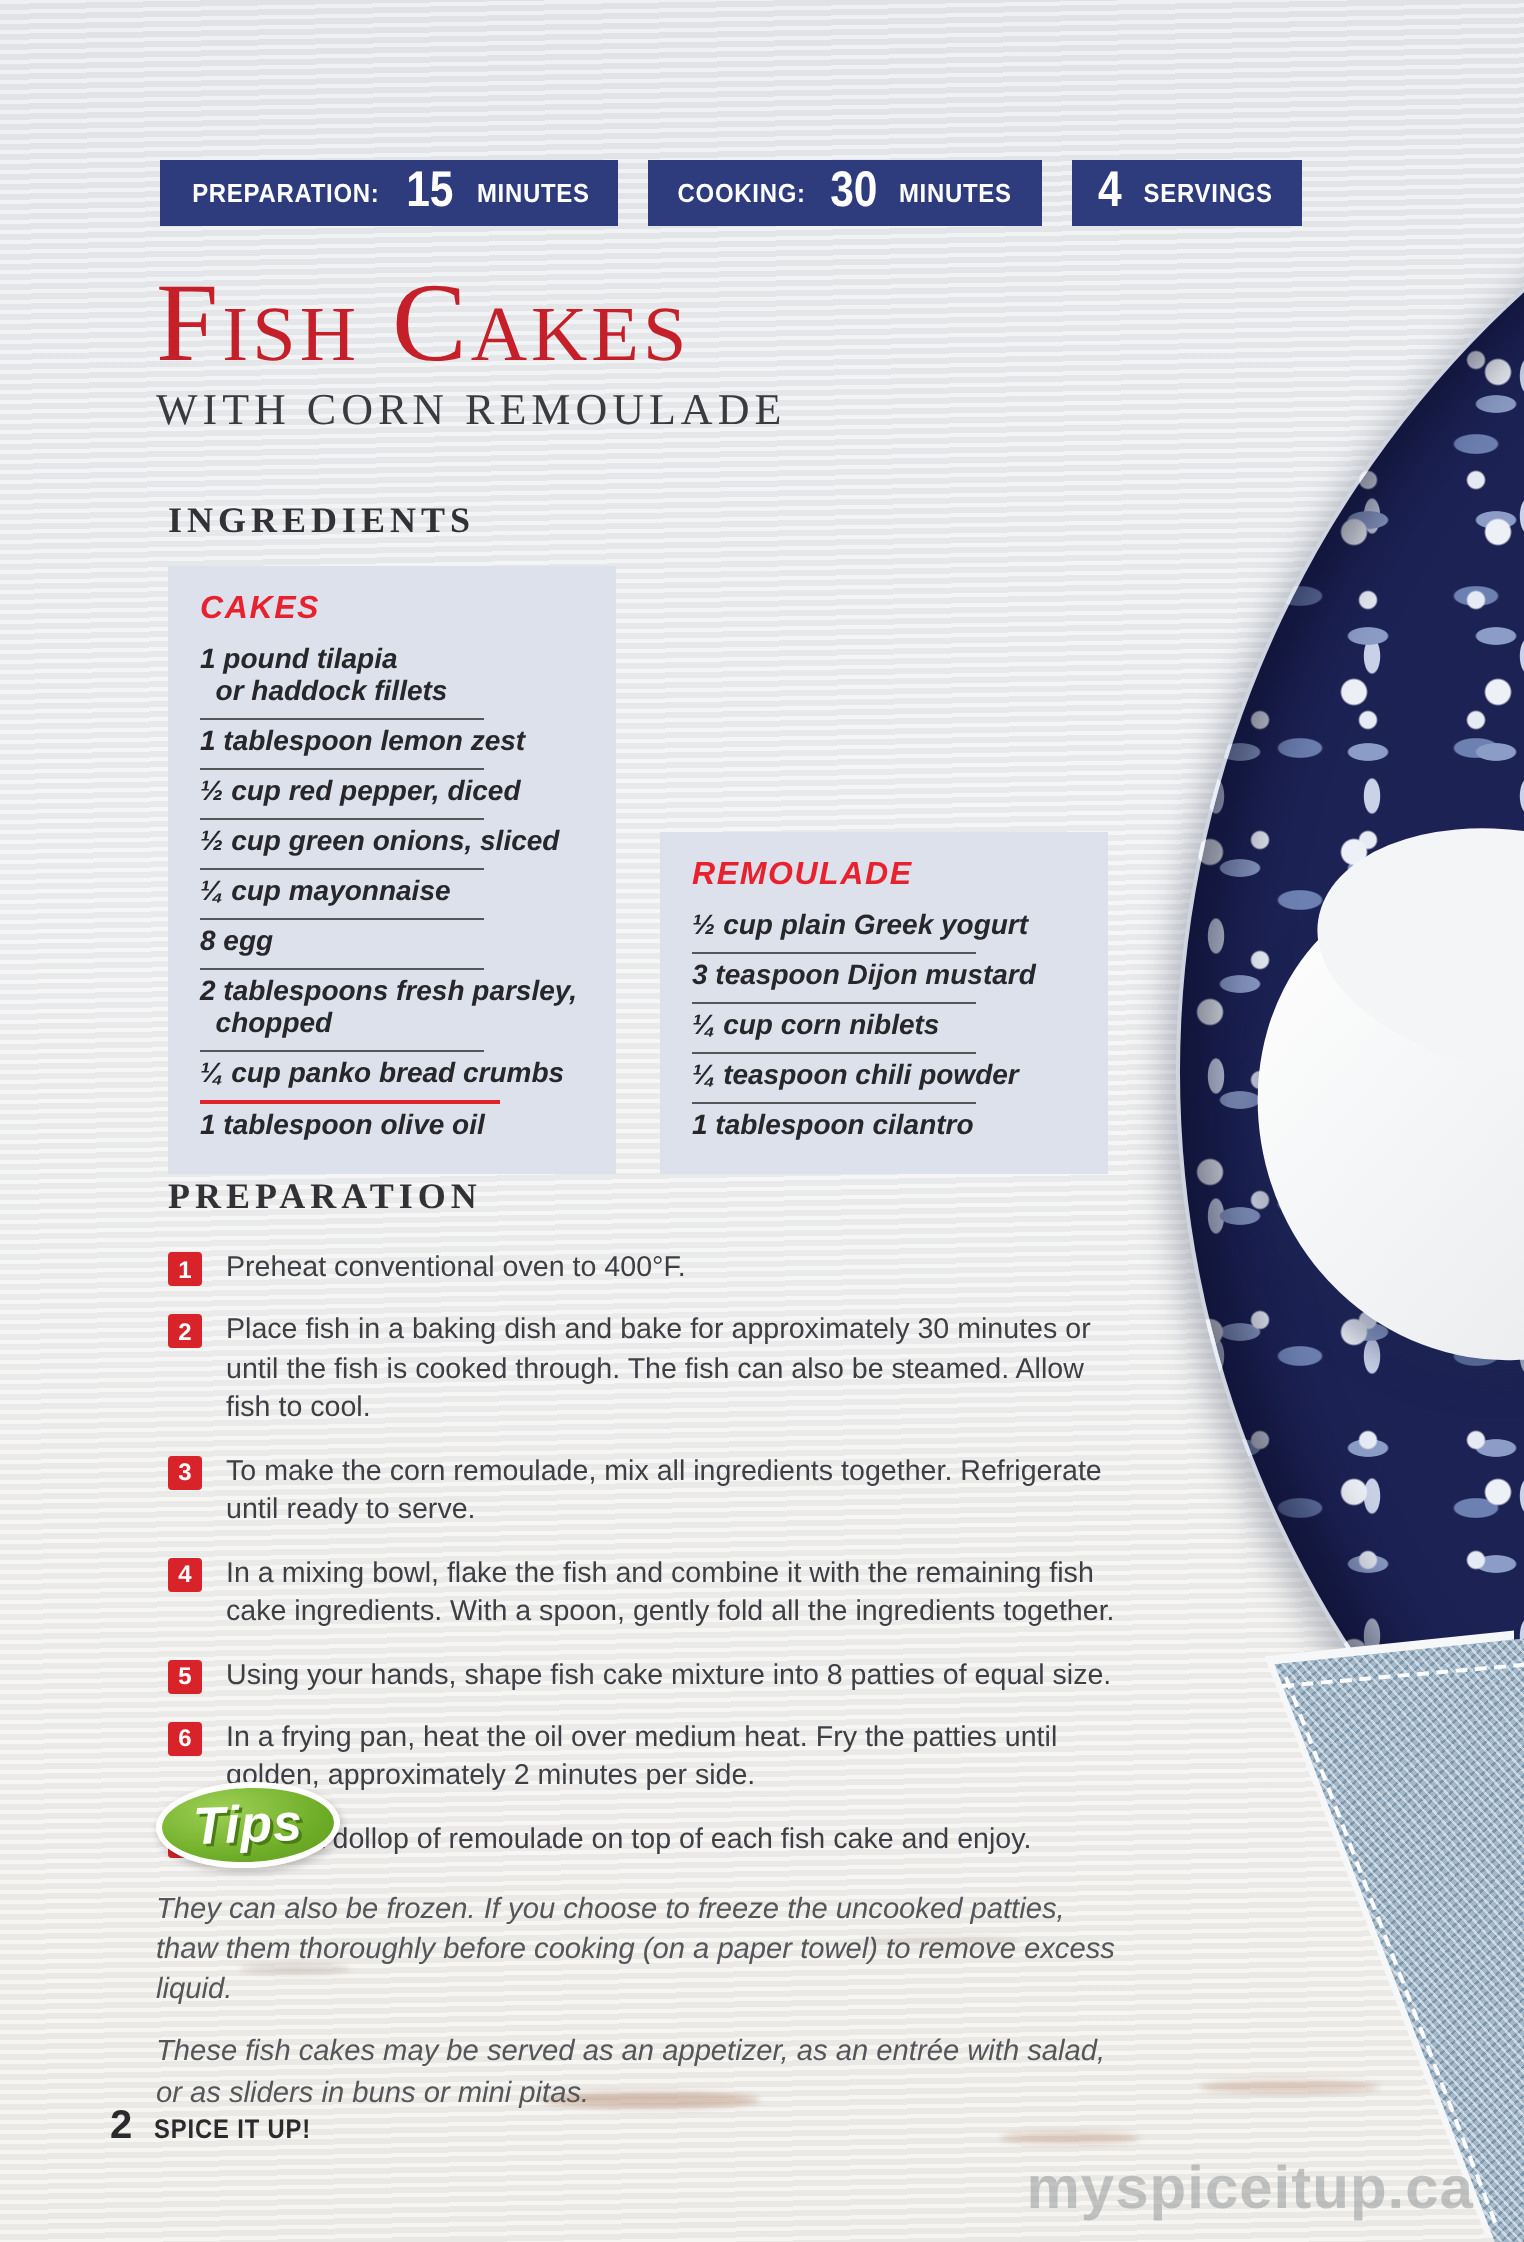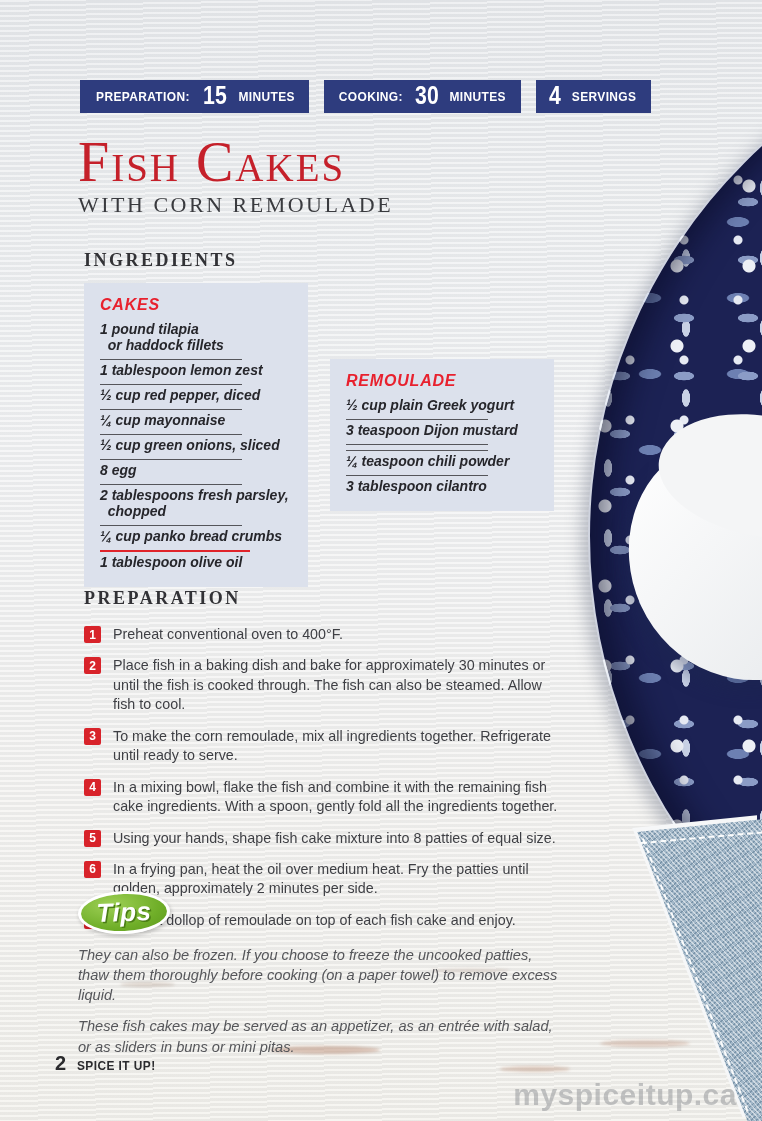--- a/index.html
+++ b/index.html
@@ -75,21 +75,21 @@
     color:#c5202a; letter-spacing:2px; }
   .recipe-subtitle { font-family:"Liberation Serif","DejaVu Serif",serif; font-weight:normal;
     font-size:22px; line-height:1.1; color:#3a3b3f; letter-spacing:2.5px; margin-top:3px; }
 
   
   .sec-h { font-family:"Liberation Serif","DejaVu Serif",serif; font-size:18px; font-weight:bold;
     color:#323236; letter-spacing:2.5px; }
 
   
   .ingredients { position:absolute; left:84px; top:250px; }
-  .ing-boxes { display:flex; gap:22px; align-items:center; margin-top:12px; }
+  .ing-boxes { display:flex; gap:22px; align-items:flex-end; margin-top:12px; }
   .ing-box { width:224px; background:#dce1ec; padding:13px 16px 16px; }
   .ing-title { color:#e8212e; font-style:italic; font-weight:bold; font-size:16px;
     letter-spacing:.8px; margin-bottom:5px; }
   .ing-text { font-style:italic; font-weight:bold; font-size:14px; line-height:1.14;
     color:#26262b; white-space:pre-line; padding-top:3px; }
   .ing-sep { height:1px; background:#55555a; width:74%; margin-top:5px; }
   .ing-sep.red { height:2.5px; background:#e0232a; width:78%; }
 
   
   .preparation { position:absolute; left:84px; top:588px; width:478px; }
@@ -178,25 +178,25 @@
   </div>
             <div class="ing-item">
     <div class="ing-text">1 tablespoon lemon zest</div>
     <div class="ing-sep dark"></div>
   </div>
             <div class="ing-item">
     <div class="ing-text">½ cup red pepper, diced</div>
     <div class="ing-sep dark"></div>
   </div>
             <div class="ing-item">
+    <div class="ing-text">½ cup green onions, sliced</div>
+    <div class="ing-sep dark"></div>
+  </div>
+            <div class="ing-item">
     <div class="ing-text">¼ cup mayonnaise</div>
-    <div class="ing-sep dark"></div>
-  </div>
-            <div class="ing-item">
-    <div class="ing-text">½ cup green onions, sliced</div>
     <div class="ing-sep dark"></div>
   </div>
             <div class="ing-item">
     <div class="ing-text">8 egg</div>
     <div class="ing-sep dark"></div>
   </div>
             <div class="ing-item">
     <div class="ing-text">2 tablespoons fresh parsley,
 &nbsp;&nbsp;chopped</div>
     <div class="ing-sep dark"></div>
@@ -216,28 +216,29 @@
     <div class="ing-items">
             <div class="ing-item">
     <div class="ing-text">½ cup plain Greek yogurt</div>
     <div class="ing-sep dark"></div>
   </div>
             <div class="ing-item">
     <div class="ing-text">3 teaspoon Dijon mustard</div>
     <div class="ing-sep dark"></div>
   </div>
             <div class="ing-item">
+    <div class="ing-text">¼ cup corn niblets</div>
     <div class="ing-sep dark"></div>
   </div>
             <div class="ing-item">
     <div class="ing-text">¼ teaspoon chili powder</div>
     <div class="ing-sep dark"></div>
   </div>
             <div class="ing-item">
-    <div class="ing-text">3 tablespoon cilantro</div>
+    <div class="ing-text">1 tablespoon cilantro</div>
 
   </div>
           </div>
   </div>
       </div>
   </section>
 
   <section class="preparation">
     <h3 class="sec-h">PREPARATION</h3>
     <div class="steps" id="steps">

